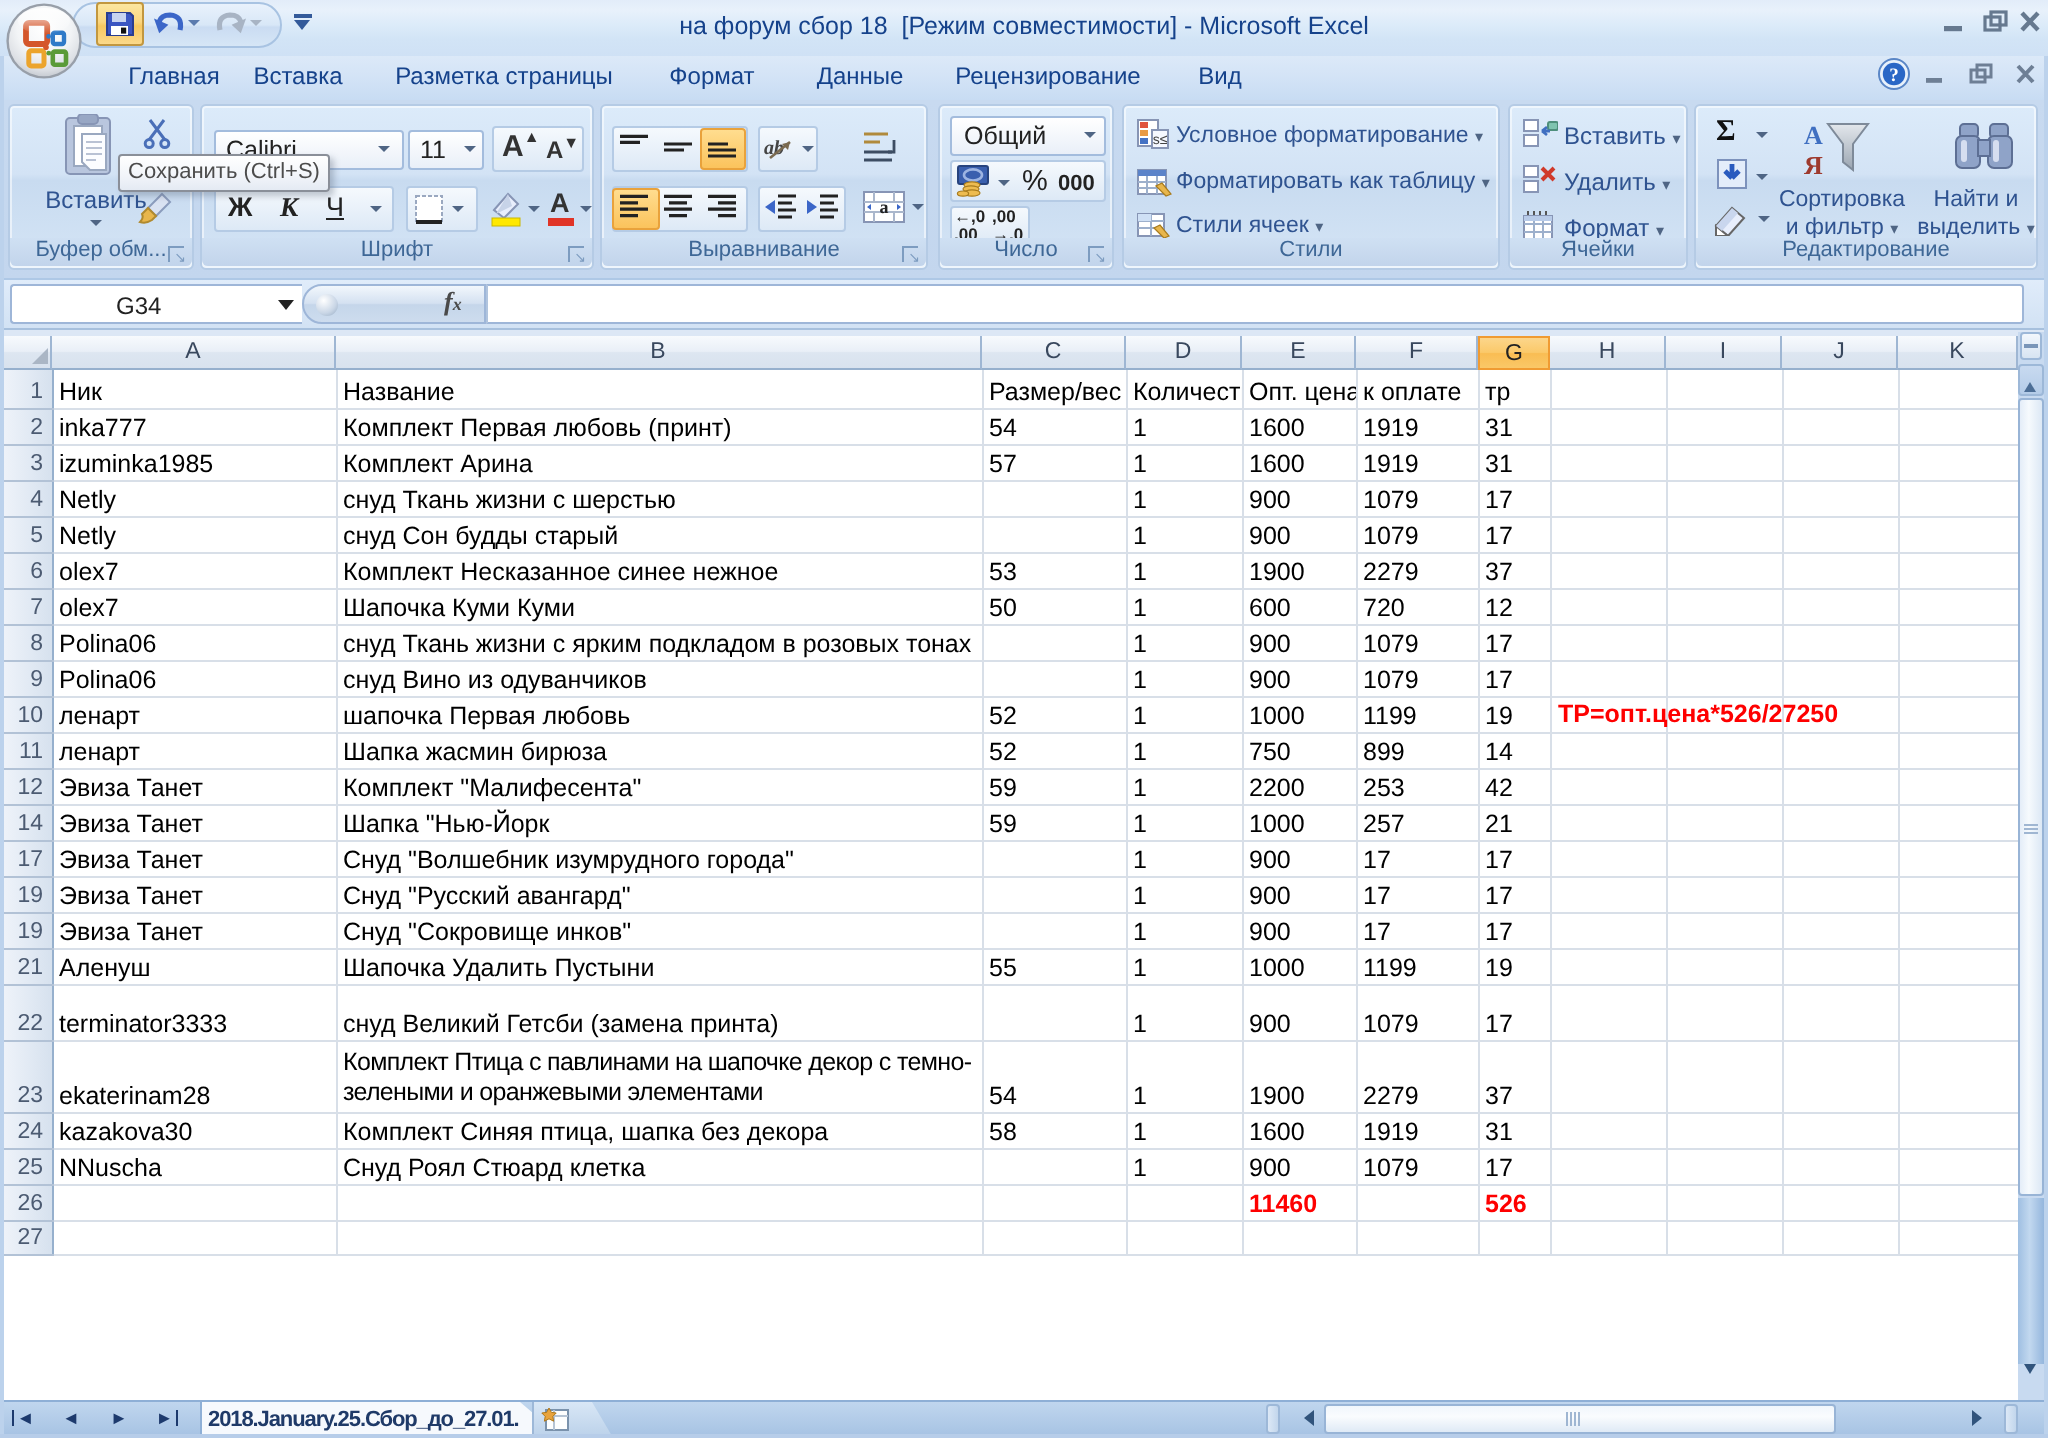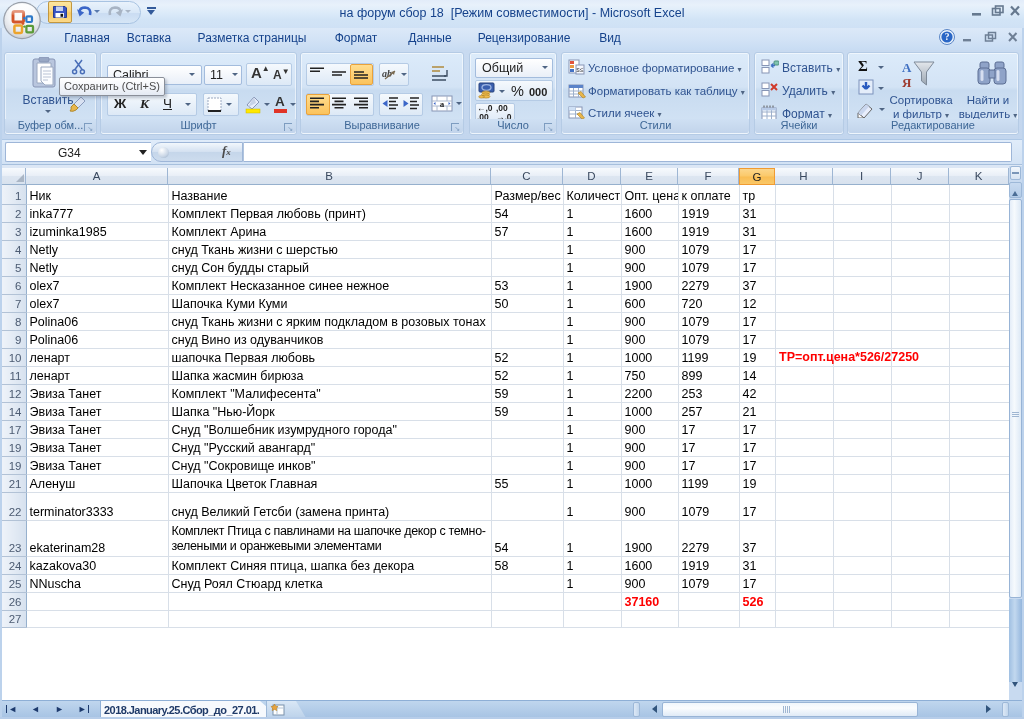--- a/index.html
+++ b/index.html
@@ -678,21 +678,21 @@
 <td>17</td>
 <td>17</td>
 <td></td>
             <td></td>
             <td></td>
             <td></td>
 </tr>
 <tr style="height:18px">
 <td class="rh">21</td>
 <td>Аленуш</td>
-            <td>Шапочка Цветок Главная</td>
+            <td>Шапочка Удалить Пустыни</td>
 <td>55</td>
 <td>1</td>
 <td>1000</td>
 <td>1199</td>
 <td>19</td>
 <td></td>
             <td></td>
             <td></td>
             <td></td>
 </tr>
@@ -751,21 +751,21 @@
             <td></td>
             <td></td>
             <td></td>
 </tr>
 <tr style="height:18px">
 <td class="rh">26</td>
 <td></td>
             <td></td>
 <td></td>
 <td></td>
-<td><span class="red">37160</span></td>
+<td><span class="red">11460</span></td>
 <td></td>
 <td><span class="red">526</span></td>
 <td></td>
             <td></td>
             <td></td>
             <td></td>
 </tr>
 <tr style="height:17px">
 <td class="rh">27</td>
 <td></td>

